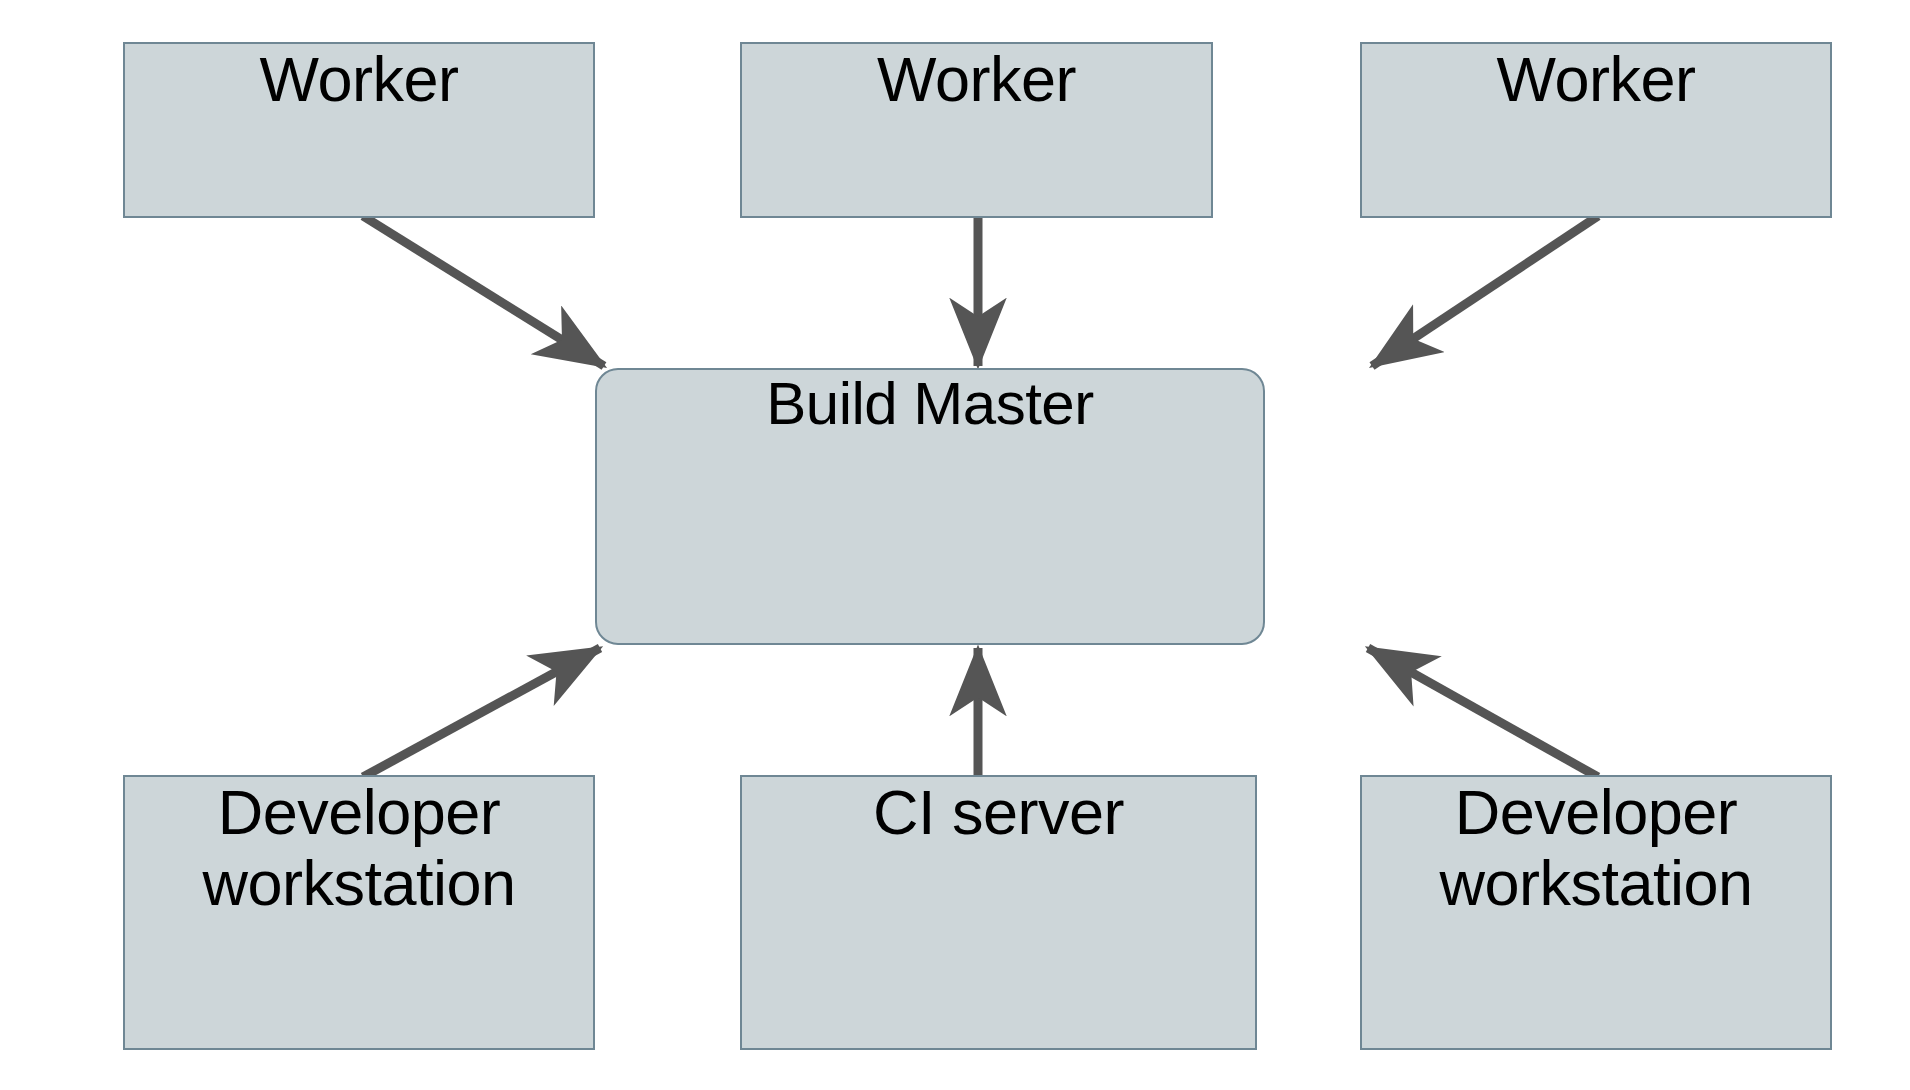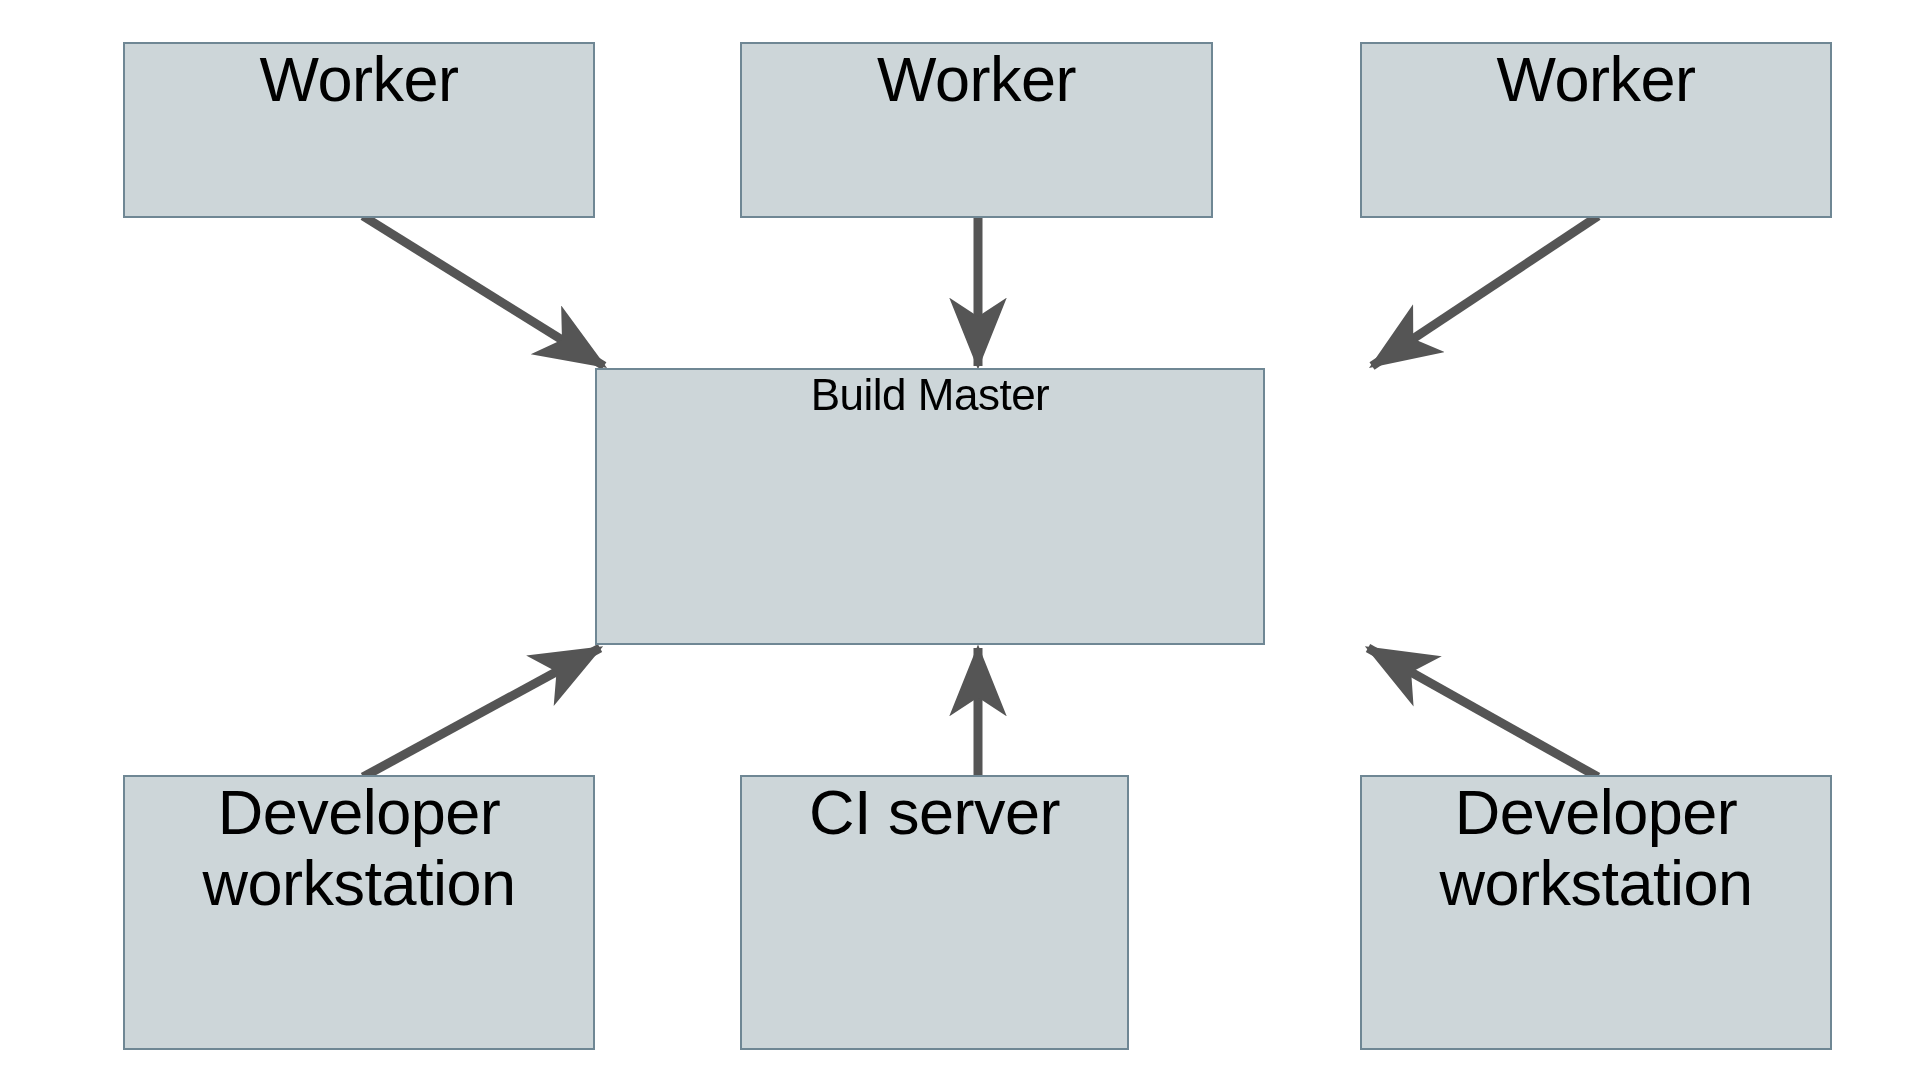--- a/index.html
+++ b/index.html
@@ -42,23 +42,23 @@
     letter-spacing: -0.5px;
   }
   .node .label {
     display: block;
     white-space: pre-line;
     padding: 0 10px;
   }
   .n-worker1 { left: 123px;  top: 42px;  width: 472px; height: 176px; font-size: 63px; }
   .n-worker2 { left: 740px;  top: 42px;  width: 473px; height: 176px; font-size: 63px; }
   .n-worker3 { left: 1360px; top: 42px;  width: 472px; height: 176px; font-size: 63px; }
-  .n-master  { left: 595px;  top: 368px; width: 670px; height: 277px; font-size: 44px; }
+  .n-master  { left: 595px;  top: 368px; width: 670px; height: 277px; font-size: 60px; border-radius: 23px; }
   .n-devws1  { left: 123px;  top: 775px; width: 472px; height: 275px; font-size: 63px; }
-  .n-ci      { left: 740px;  top: 775px; width: 389px; height: 275px; font-size: 63px; }
+  .n-ci      { left: 740px;  top: 775px; width: 517px; height: 275px; font-size: 63px; }
   .n-devws2  { left: 1360px; top: 775px; width: 472px; height: 275px; font-size: 63px; }
 </style>
 </head>
 <body>
 
 <div id="canvas">
 
   <svg id="edges" viewBox="0 0 1910 1090" width="1910" height="1090" xmlns="http://www.w3.org/2000/svg">
     <defs>
       <marker id="arrowhead" markerWidth="9" markerHeight="9" refX="7.6" refY="3.2" orient="auto" markerUnits="strokeWidth">

